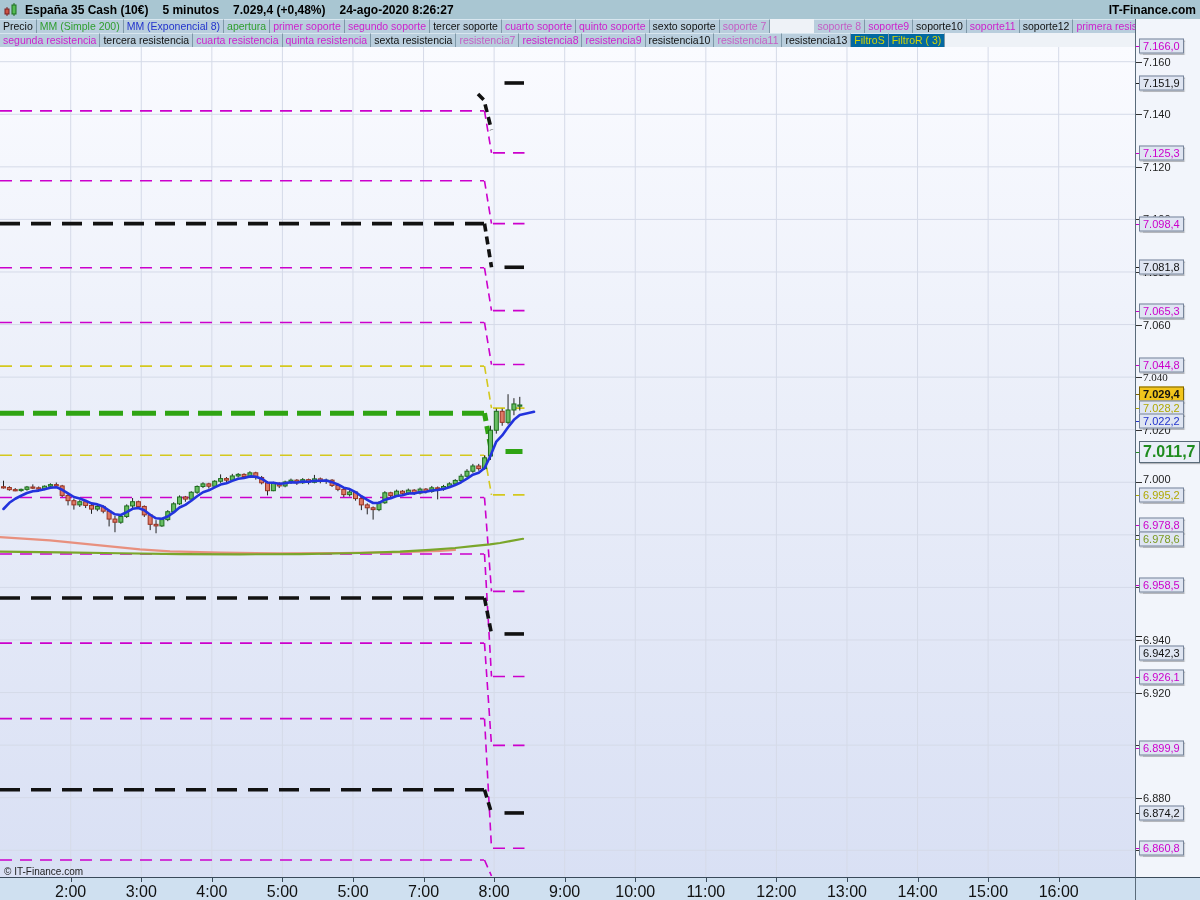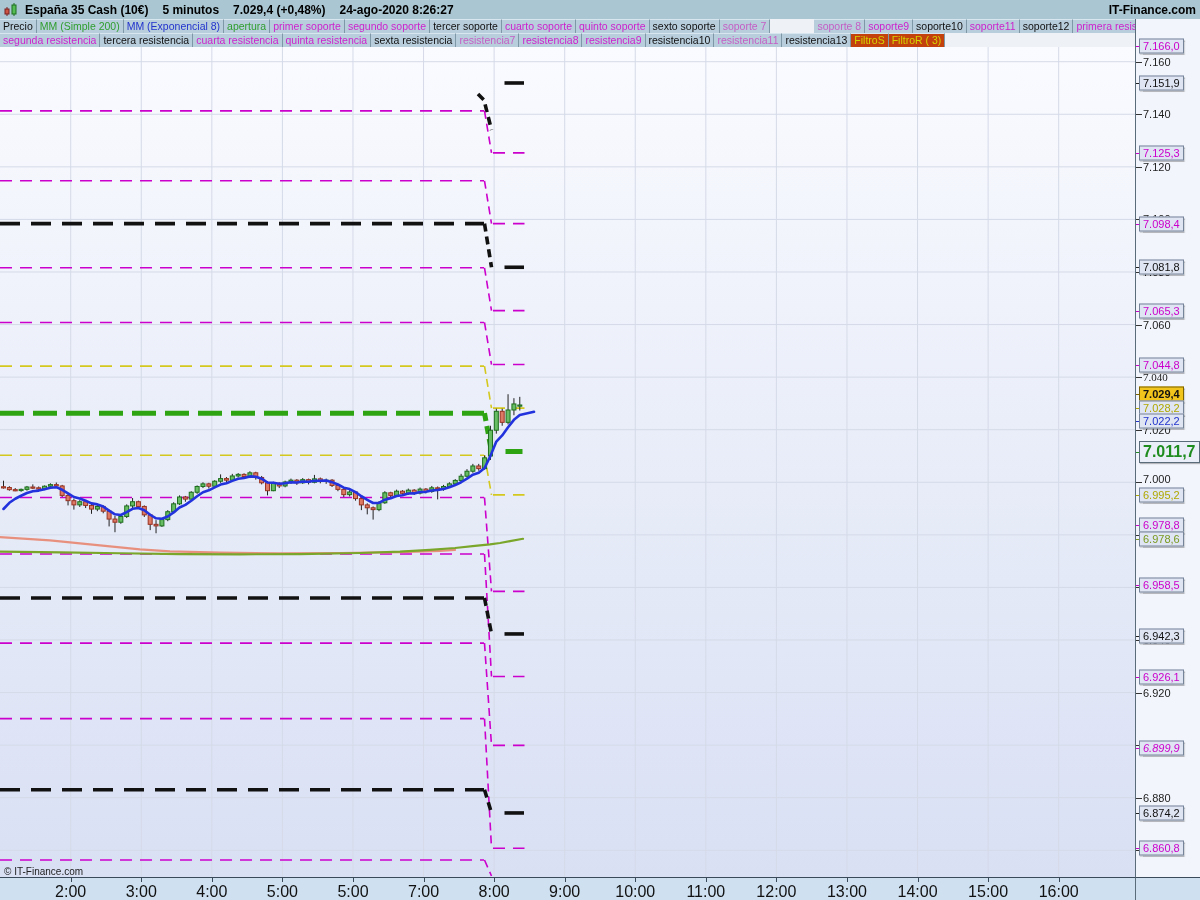--- a/index.html
+++ b/index.html
@@ -9,21 +9,21 @@
   #topbar{position:absolute;left:0;top:0;width:1200px;height:19px;background:#a9c6d2;
           border-bottom:1px solid #7fa3b2;display:flex;align-items:center;font-size:12px;font-weight:bold;color:#000;}
   #topbar .sp{margin-right:14px;white-space:nowrap;}
   #candle-ico{width:16px;height:15px;margin:0 6px 0 3px;position:relative;flex:0 0 auto;}
   #brand{margin-left:auto;margin-right:4px;}
   
   #legend{position:absolute;left:0;top:19px;width:1135px;height:28px;background:#eef2f7;}
   .lrow{display:flex;height:14px;overflow:hidden;}
   .chip{flex:0 0 auto;font-size:10.5px;line-height:13px;padding:0 3px;background:#b9cedd;
         border-right:1px solid #7e98a8;border-top:1px solid #d8e6ef;white-space:nowrap;cursor:pointer;}
-  .chip.darkbg{background:#c2410c;}
+  .chip.darkbg{background:#0369a1;}
   
   #plot{position:absolute;left:0;top:47px;width:1135px;height:830px;}
   
   #paxis{position:absolute;left:1135px;top:19px;width:65px;height:858px;background:#f2f5fb;
          border-left:1px solid #5a6b7a;box-sizing:border-box;}
   .ptick{position:absolute;left:0;width:6px;height:1px;}
   .plab{position:absolute;left:7px;font-size:11px;color:#222;transform:translateY(-50%);white-space:nowrap;}
   .pbox{position:absolute;left:3px;transform:translateY(-50%);font-size:11px;line-height:13px;
         padding:0 3px;background:#dfe5f2;border:1px solid #76849a;box-shadow:1px 1px 1px rgba(0,0,0,.25);white-space:nowrap;}
   .pbox.mag{color:#cc00cc;} .pbox.blk{color:#111;} .pbox.yel{color:#b0a800;}
@@ -426,25 +426,25 @@
       <div class="pbox big" style="top: 433.3px;">7.011,7</div>
       <div class="ptick" style="top: 475.9px; background: rgb(176, 168, 0);"></div>
       <div class="pbox yel" style="top: 475.9px;">6.995,2</div>
       <div class="ptick" style="top: 506px; background: rgb(204, 0, 204);"></div>
       <div class="pbox mag" style="top: 506px;">6.978,8</div>
       <div class="ptick" style="top: 519.6px; background: rgb(122, 154, 32);"></div>
       <div class="pbox oli" style="top: 519.6px;">6.978,6</div>
       <div class="ptick" style="top: 566px; background: rgb(204, 0, 204);"></div>
       <div class="pbox mag" style="top: 566px;">6.958,5</div>
       <div class="ptick" style="top: 617px; background: rgb(34, 34, 34);"></div>
-      <div class="pbox blk" style="top: 617px;">6.942,3</div>
+      <div class="pbox blk" style="top: 634px;">6.942,3</div>
       <div class="ptick" style="top: 657.6px; background: rgb(204, 0, 204);"></div>
       <div class="pbox mag" style="top: 657.6px;">6.926,1</div>
       <div class="ptick" style="top: 728.5px; background: rgb(204, 0, 204);"></div>
-      <div class="pbox mag" style="top: 728.5px; font-style: italic;">6.899,9</div>
+      <div class="pbox mag" style="top: 728.5px;">6.899,9</div>
       <div class="ptick" style="top: 794px; background: rgb(34, 34, 34);"></div>
       <div class="pbox blk" style="top: 794px;">6.874,2</div>
       <div class="ptick" style="top: 829.3px; background: rgb(204, 0, 204);"></div>
       <div class="pbox mag" style="top: 829.3px;">6.860,8</div>
     </div>
 <div id="taxis">
       <div class="ttick" style="left: 70.7px;"></div>
       <div class="tlab" style="left: 70.7px;">2:00</div>
       <div class="ttick" style="left: 141.27px;"></div>
       <div class="tlab" style="left: 141.27px;">3:00</div>

